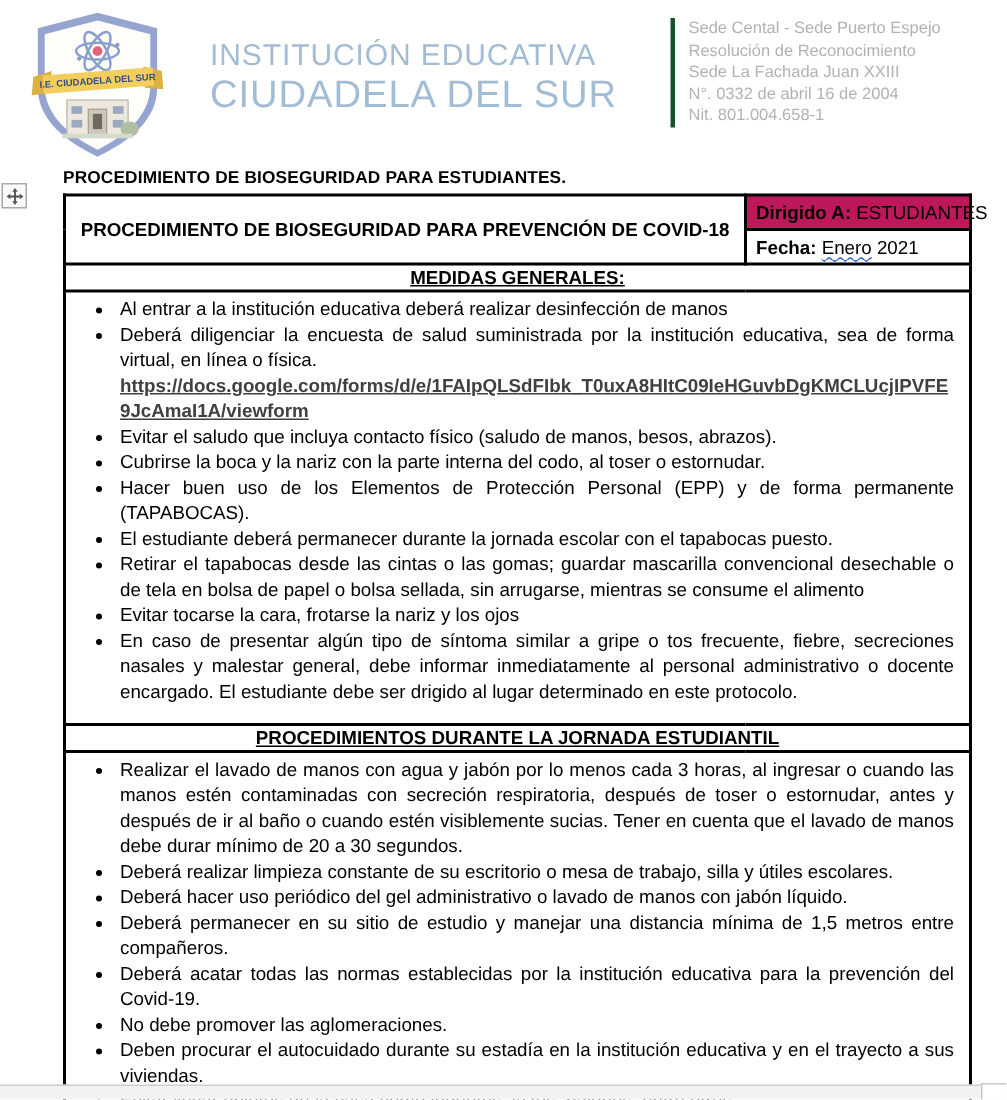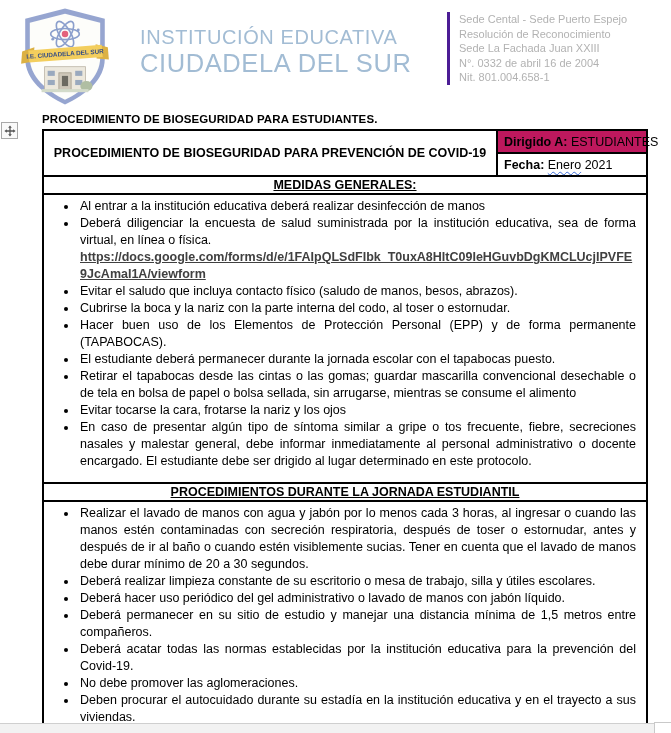--- a/index.html
+++ b/index.html
@@ -18,21 +18,21 @@
   .logo { position: absolute; left: 14px; top: 5px; width: 102px; height: 103px; }
   .inst-name {
     position: absolute; left: 140px; top: 26px;
     color: #a2bcd4; letter-spacing: 0.6px; line-height: 1.15;
     font-weight: 400;
   }
   .inst-name .line1 { font-size: 20px; }
   .inst-name .line2 { font-size: 25.5px; }
   .sede-block {
     position: absolute; left: 447px; top: 12px;
-    border-left: 3px solid #4c1d95;
+    border-left: 3px solid #14532d;
     padding-left: 9px;
     color: #b2b2b2; font-size: 11px; line-height: 14.5px;
   }
 
   
   .doc-title {
     margin: 5px 0 0 42px;
     font-size: 11.5px; font-weight: bold; letter-spacing: 0.1px;
   }
 
@@ -160,21 +160,21 @@
 
 <div class="table-handle">
   <svg width="12" height="12" viewBox="0 0 15 15">
     <path d="M7.5 0.5 L9.8 3.5 H8.3 V6.7 H11.5 V5.2 L14.5 7.5 L11.5 9.8 V8.3 H8.3 V11.5 H9.8 L7.5 14.5 L5.2 11.5 H6.7 V8.3 H3.5 V9.8 L0.5 7.5 L3.5 5.2 V6.7 H6.7 V3.5 H5.2 Z" fill="#555"></path>
   </svg>
 </div>
 
 <table class="doc-table">
   <tbody>
       <tr>
-    <td class="cell-title" rowspan="2">PROCEDIMIENTO DE BIOSEGURIDAD PARA PREVENCIÓN DE COVID-19</td>
+    <td class="cell-title" rowspan="2">PROCEDIMIENTO DE BIOSEGURIDAD PARA PREVENCIÓN DE COVID-18</td>
     <td class="cell-dirigido">
       <span class="lbl">Dirigido A:</span>
       <span>ESTUDIANTES</span>
     </td>
   </tr>
   <tr>
     <td class="cell-fecha">
       <span class="lbl">Fecha:</span>
       <span class="squiggly">Enero</span>
       <span>2021</span>

